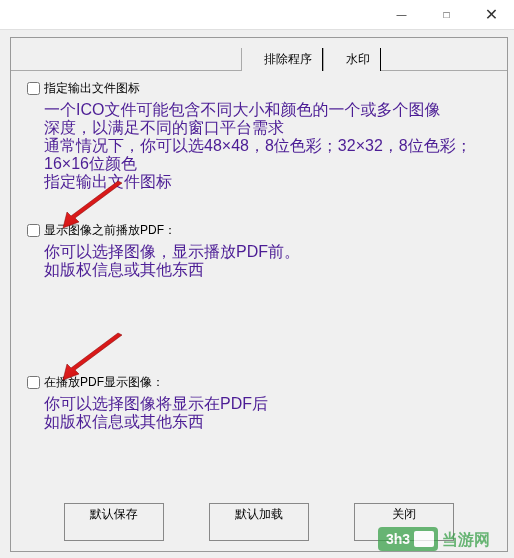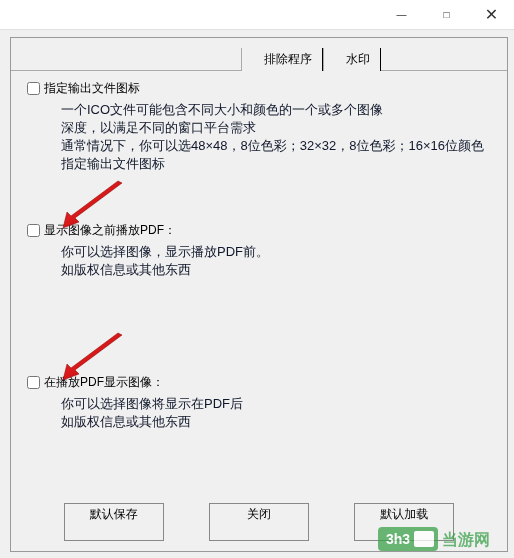--- a/index.html
+++ b/index.html
@@ -81,24 +81,24 @@
       width: 13px;
       height: 13px;
       margin: 0;
     }
     .checkbox-label {
       font-size: 12px;
       font-weight: bold;
     }
     .checkbox-label.normal { font-weight: normal; }
     .desc {
-      font-size: 13px;
+      font-size: 16px;
       line-height: 18px;
-      margin-left: 34px;
-      color: #0f172a;
+      margin-left: 17px;
+      color: #4c1d95;
     }
     .section1 { top: 42px; }
     .section2 { top: 184px; }
     .section3 { top: 336px; }
     .arrow {
       position: absolute;
       pointer-events: none;
     }
     .arrow svg { display: block; }
     .button-row {
@@ -192,22 +192,22 @@
           <stop offset="0%" stop-color="#ff3030"></stop>
           <stop offset="100%" stop-color="#b00000"></stop>
         </linearGradient>
       </defs>
       <path d="M 65 5 L 18 40 L 22 44 L 6 50 L 10 34 L 14 38 L 61 3 Z" fill="url(#g2)" stroke="#800000" stroke-width="0.5"></path>
     </svg>
   </div>
 
   <div class="button-row">
     <div class="btn">默认保存</div>
+    <div class="btn">默认加载</div>
     <div class="btn">关闭</div>
-    <div class="btn">默认加载</div>
   </div>
 
 </div>
 
 <div class="watermark">
   <svg width="120" height="32" viewBox="0 0 120 32">
     <rect x="0" y="4" width="60" height="24" rx="4" fill="#3aa04a"></rect>
     <text x="8" y="21" font-size="14" font-weight="bold" fill="#fff" font-family="Arial">3h3</text>
     <rect x="36" y="8" width="20" height="16" rx="2" fill="#fff"></rect>
     <text x="64" y="22" font-size="16" font-weight="bold" fill="#3aa04a" font-family="Microsoft YaHei">当游网</text>

